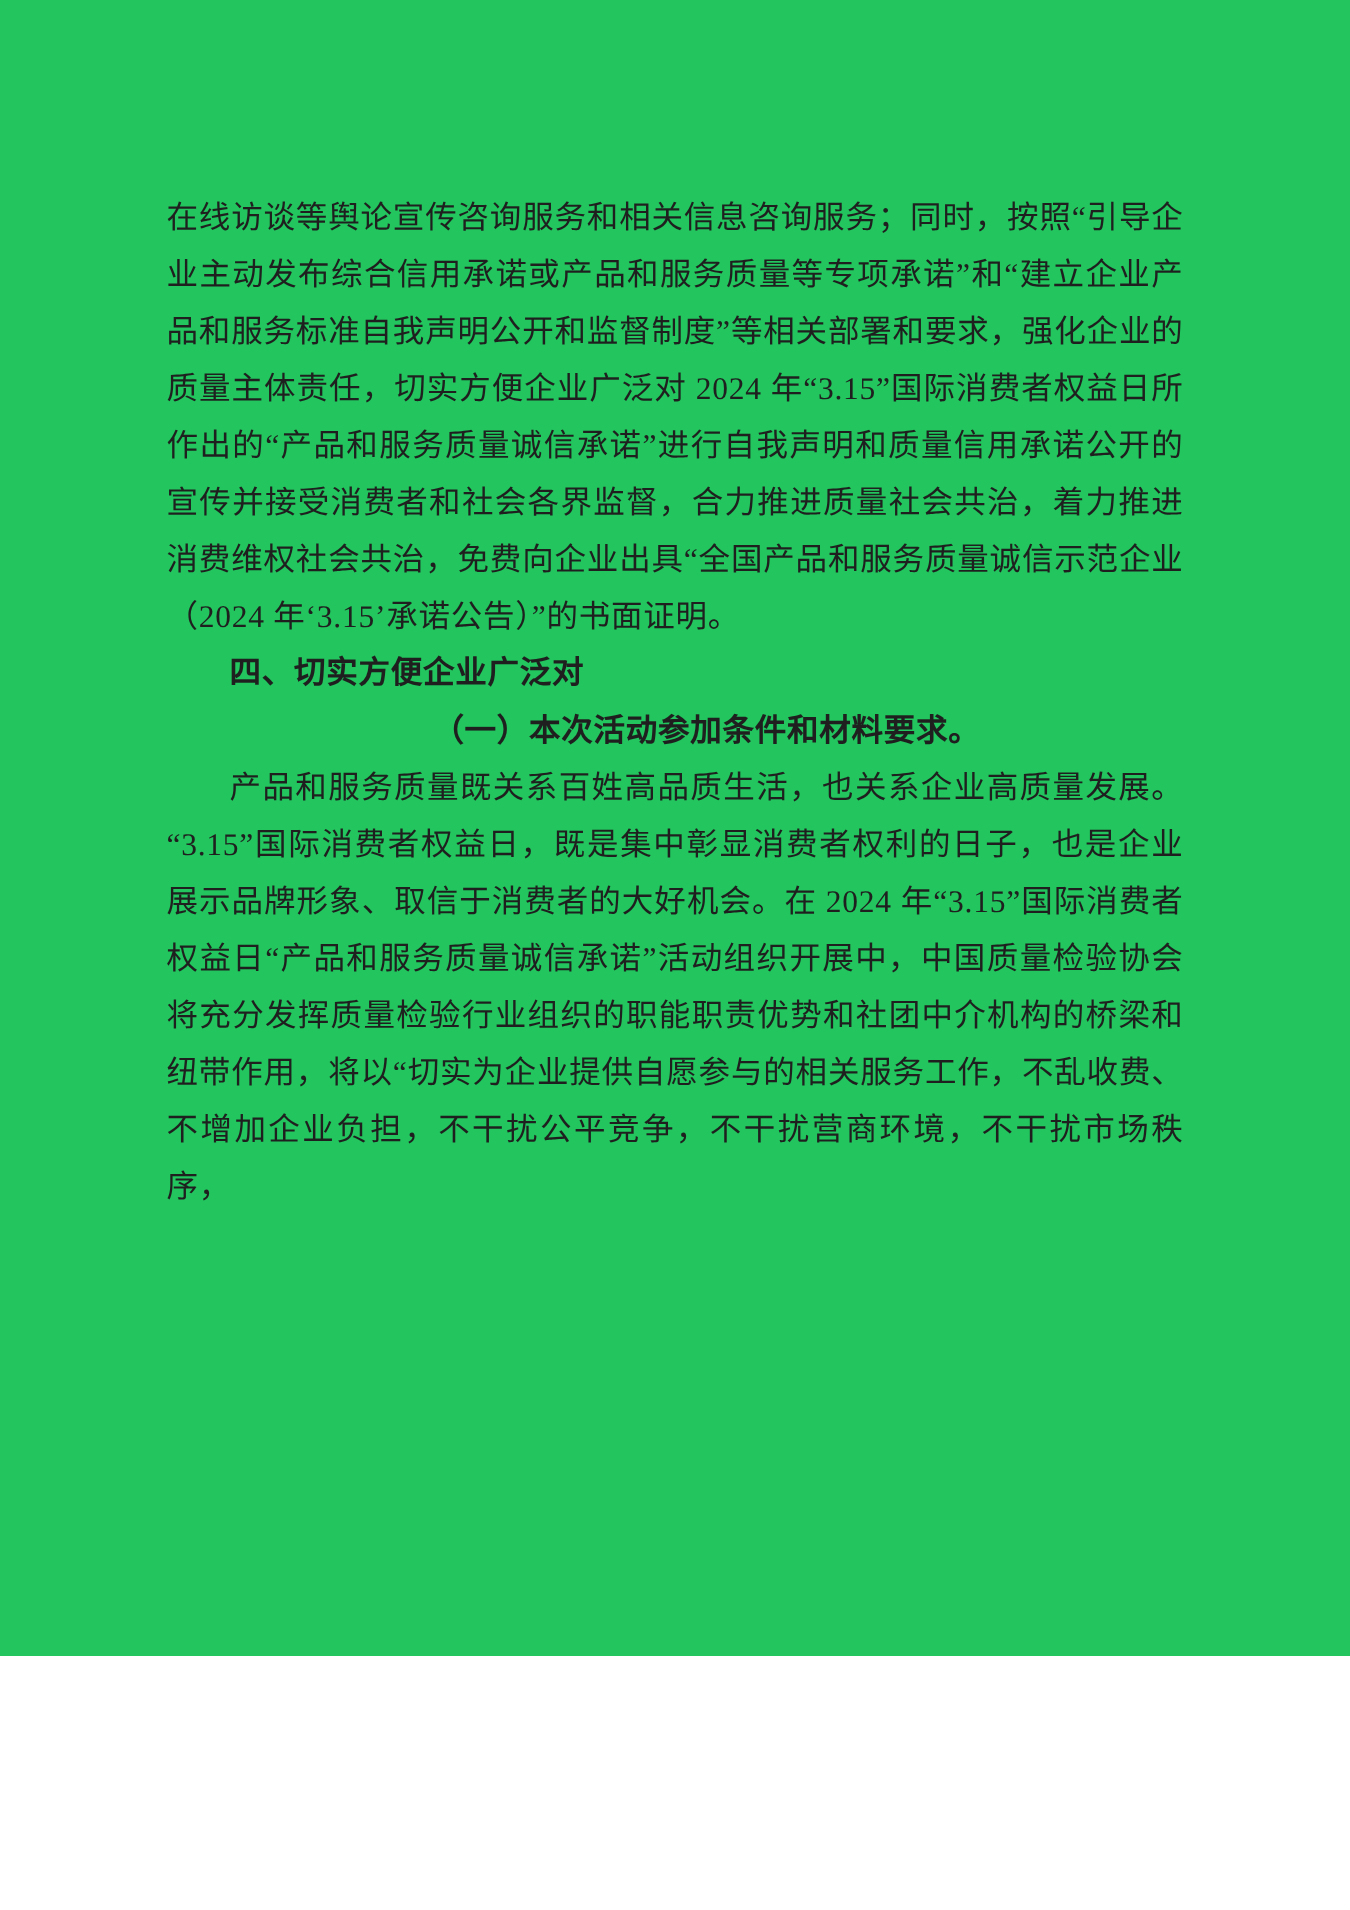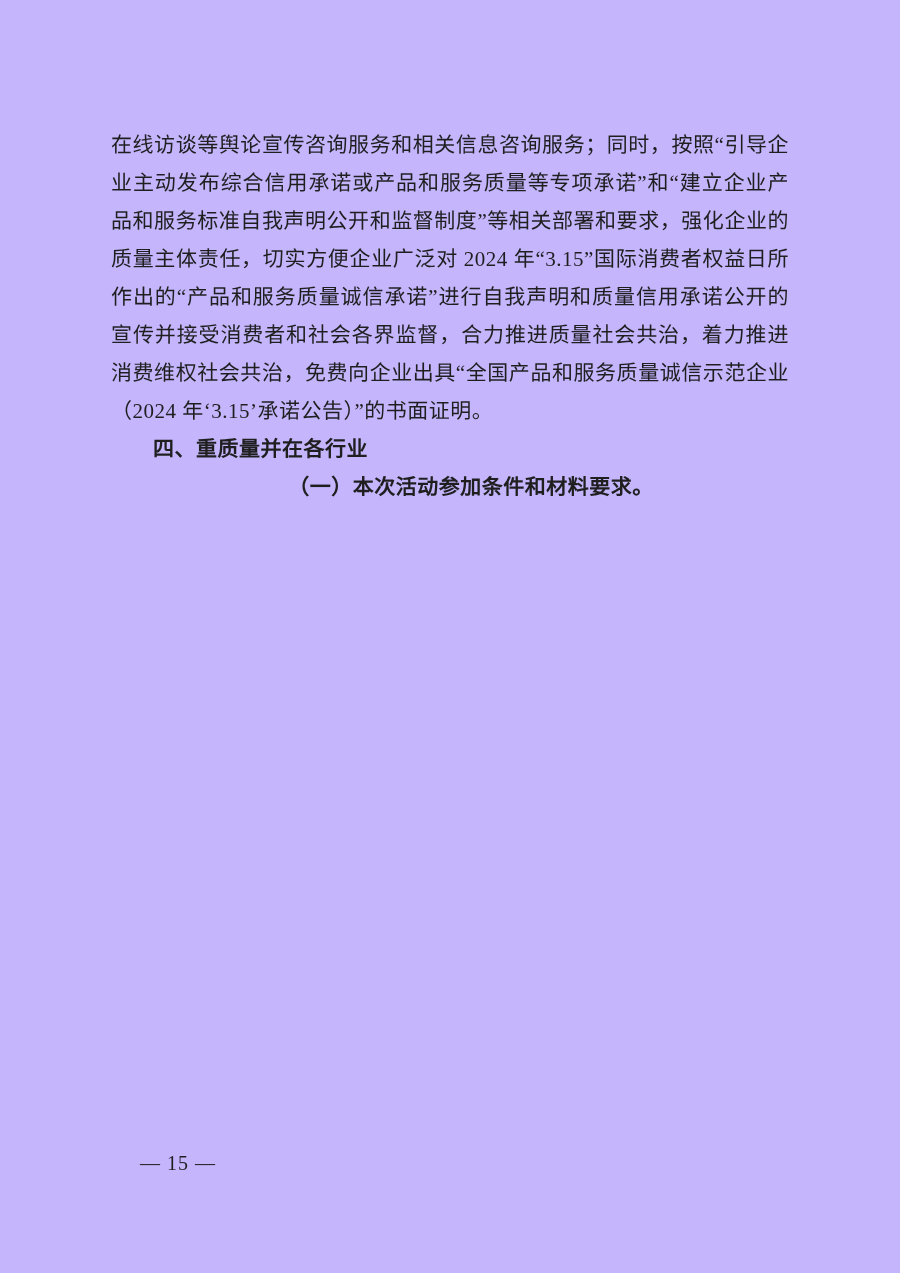--- a/index.html
+++ b/index.html
@@ -3,22 +3,22 @@
 <meta charset="utf-8">
 <style>
   html, body {
     margin: 0;
     padding: 0;
     background: #ffffff;
   }
   .sheet {
     position: relative;
     width: 900px;
-    height: 1273px;
-    background: #c4b5fd;
+    height: 1104px;
+    background: #22c55e;
     overflow: hidden;
     font-family: "Liberation Serif", "DejaVu Serif", serif;
     color: #1f1f1f;
   }
   .content {
     position: absolute;
     left: 111px;
     top: 126px;
     width: 678px;
     font-size: 21px;
@@ -65,18 +65,19 @@
     color: #1f1f1f;
     font-family: "Liberation Serif", "DejaVu Serif", serif;
   }
 </style>
 </head>
 <body>
 
 <div class="sheet">
   <div class="content">
     <p class="no-indent">在线访谈等舆论宣传咨询服务和相关信息咨询服务；同时，按照“引导企业主动发布综合信用承诺或产品和服务质量等专项承诺”和“建立企业产品和服务标准自我声明公开和监督制度”等相关部署和要求，强化企业的质量主体责任，切实方便企业广泛对 2024 年“3.15”国际消费者权益日所作出的“产品和服务质量诚信承诺”进行自我声明和质量信用承诺公开的宣传并接受消费者和社会各界监督，合力推进质量社会共治，着力推进消费维权社会共治，免费向企业出具“全国产品和服务质量诚信示范企业（2024 年‘3.15’承诺公告）”的书面证明。</p>
-    <div class="h-section">四、重质量并在各行业</div>
+    <div class="h-section">四、切实方便企业广泛对</div>
     <div class="h-sub">（一）本次活动参加条件和材料要求。</div>
+    <p>产品和服务质量既关系百姓高品质生活，也关系企业高质量发展。“3.15”国际消费者权益日，既是集中彰显消费者权利的日子，也是企业展示品牌形象、取信于消费者的大好机会。在 2024 年“3.15”国际消费者权益日“产品和服务质量诚信承诺”活动组织开展中，中国质量检验协会将充分发挥质量检验行业组织的职能职责优势和社团中介机构的桥梁和纽带作用，将以“切实为企业提供自愿参与的相关服务工作，不乱收费、不增加企业负担，不干扰公平竞争，不干扰营商环境，不干扰市场秩序，</p>
   </div>
 
   <div class="page-footer">— 15 —</div>
 </div>
 
 </body></html>

